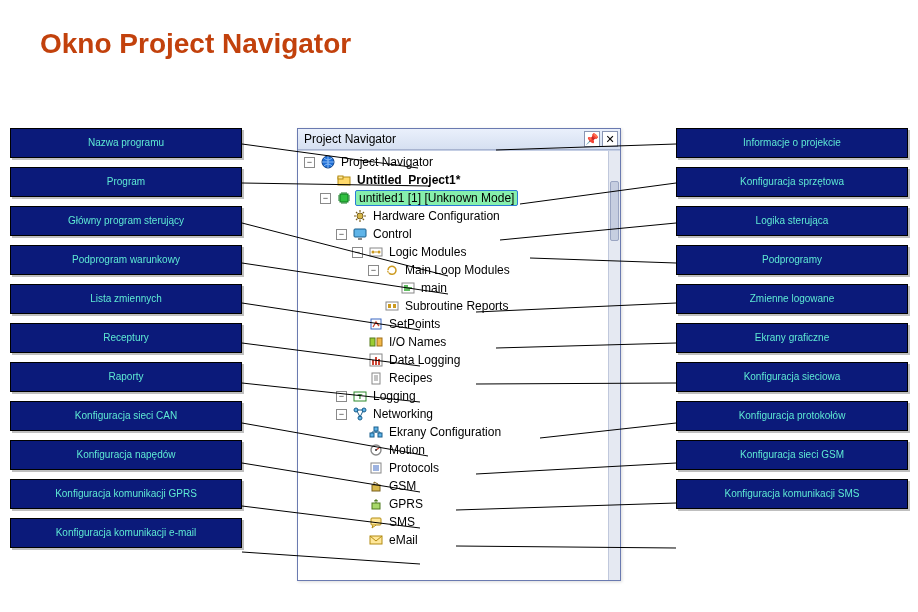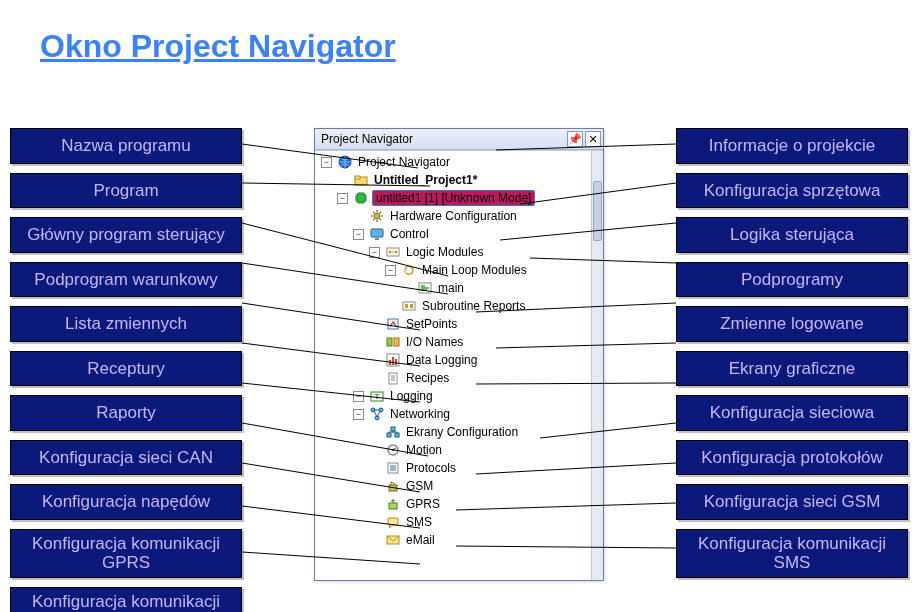--- a/index.html
+++ b/index.html
@@ -10,24 +10,23 @@
     background: #fff;
     width: 918px;
     height: 612px;
     position: relative;
     overflow: hidden;
   }
   .page-title {
     position: absolute;
     top: 28px;
     left: 40px;
-    color: #3b82f6;
-    font-size: 32px;
+    color: #c2410c;
+    font-size: 28px;
     font-weight: bold;
-    text-decoration: underline;
   }
   .layout {
     position: absolute;
     top: 128px;
     left: 10px;
     right: 10px;
     bottom: 8px;
     display: flex;
     justify-content: space-between;
     align-items: flex-start;
@@ -35,41 +34,41 @@
   .labels-col {
     display: flex;
     flex-direction: column;
     gap: 9px;
     width: 232px;
   }
   .labels-col.left { align-items: stretch; }
   .labels-col.right{ align-items: stretch; }
   .label-box {
     background: #0b1a7a;
-    color: #c4b5fd;
+    color: #5eead4;
     border: 1px solid #000;
     box-shadow: 2px 2px 0 rgba(0,0,0,.25);
     text-align: center;
     padding: 7px 6px;
-    font-size: 17px;
+    font-size: 10px;
     line-height: 1.15;
     min-height: 30px;
     display: flex;
     align-items: center;
     justify-content: center;
   }
   .label-box.multi { padding: 4px 14px; }
   .center-col {
     flex: 0 0 290px;
     position: relative;
   }
   .panel {
     border: 1px solid #6a7ab0;
     background: #f0f3f9;
-    width: 290px;
+    width: 324px;
     box-shadow: 1px 1px 3px rgba(0,0,0,.15);
   }
   .panel-title {
     display: flex;
     align-items: center;
     background: linear-gradient(#eaf0fb,#d6e0f1);
     border-bottom: 1px solid #a8b4d0;
     padding: 2px 2px 2px 6px;
     font-size: 12px;
     color: #000;
@@ -110,21 +109,21 @@
     width:11px;height:11px;border:1px solid #8a8a8a;background:#fff;
     display:inline-flex;align-items:center;justify-content:center;
     font-size:9px;line-height:1;color:#333;margin-right:4px;flex:0 0 11px;
   }
   .toggle.blank{border:none;background:transparent;}
   .indent{display:inline-block;flex:0 0 auto;}
   .icon{width:14px;height:14px;display:inline-flex;align-items:center;justify-content:center;margin:0 4px 0 2px;flex:0 0 14px;font-size:11px;}
   .icon svg{display:block;}
   .node .text{padding:0 2px;}
   .node.selected .text{
-    background:#be185d; border:1px solid #2a7cd6; border-radius:2px; padding:0 3px;
+    background:#86efac; border:1px solid #2a7cd6; border-radius:2px; padding:0 3px;
   }
   .node.bold .text{font-weight:bold;}
   
   svg.lines{
     position:absolute; top:128px; left:0; width:918px; height:480px;
     pointer-events:none;
   }
   svg.lines line{stroke:#000;stroke-width:1;}
 </style>
 </head>

